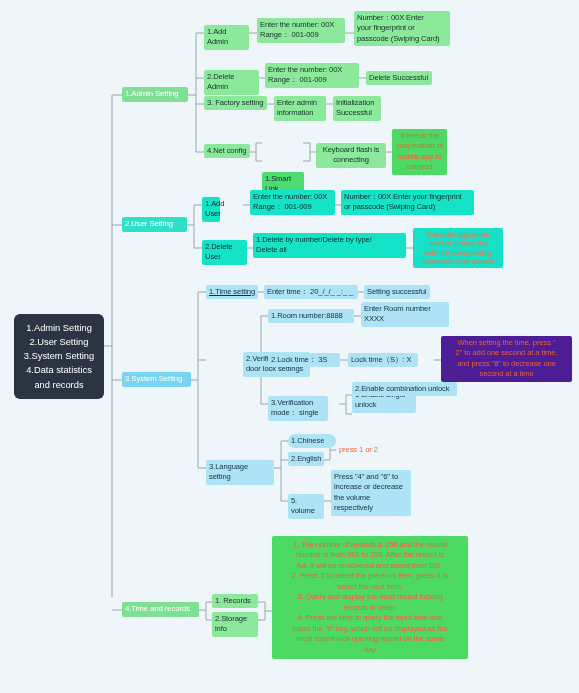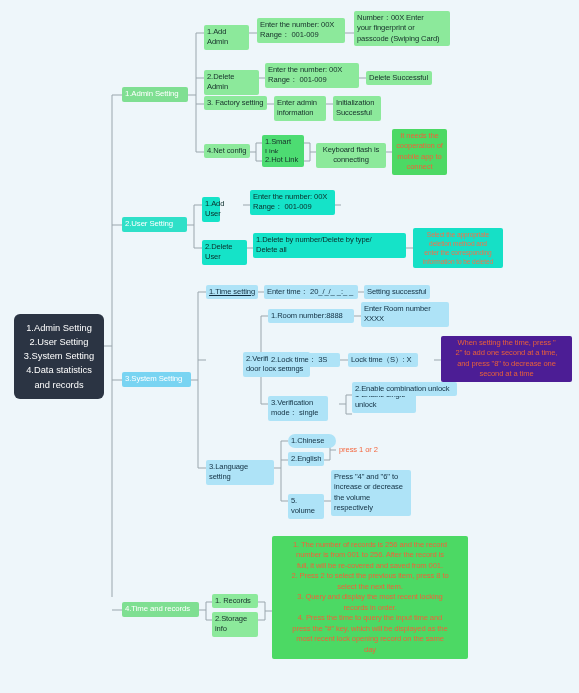--- a/index.html
+++ b/index.html
@@ -26,21 +26,21 @@
     background:#2b3443;color:#ffffff;
     border-radius:6px;
     text-align:center;
     font-size:9.3px;line-height:1.52;
     padding:7px 8px;
     letter-spacing:0px;
   }
   
   .g-branch{background:#7fdf92;color:#ffffff;font-size:7.8px;}
   .g{background:#8ce99b;color:#16302a;}
-  .g-bright{background:#4ddc72;color:#16302a;}
+  .g-bright{background:#4ddc72;color:#16302a;margin-top:37px;}
   .g-alert{background:#4cd964;color:#f0623a;text-align:center;}
   
   .t-branch{background:#2fe0c8;color:#ffffff;font-size:7.8px;}
   .t{background:#15e3c8;color:#0b2d2a;}
   .t-alert{background:#16e0c6;color:#f4714a;text-align:center;font-size:6.6px;}
   
   .b-branch{background:#79d4f2;color:#ffffff;font-size:7.8px;}
   .b{background:#aee3f7;color:#123042;}
   .b-alert{background:#4c1d95;color:#e8603a;text-align:center;}
   .plain-alert{background:transparent;color:#f4673f;}
@@ -175,20 +175,22 @@
   <div class="node g-alert" style="left: 392px; top: 129px; width: 55px; white-space: pre-line;">It needs the
 cooperation of
 mobile app to
 connect</div>
 
   <div class="node t-branch" style="left: 122px; top: 217px; width: 65px; white-space: pre-line;">2.User Setting</div>
 
   <div class="node t" style="left: 202px; top: 197px; width: 18px; white-space: pre-line; text-align: center;">1.Add User</div>
   <div class="node t" style="left: 250px; top: 190px; width: 85px; white-space: pre-line;">Enter the number: 00X
 Range： 001-009</div>
+  <div class="node t" style="left: 341px; top: 190px; width: 133px; white-space: pre-line;">Number：00X Enter your fingerprint
+or passcode (Swiping Card)</div>
 
   <div class="node t" style="left: 202px; top: 240px; width: 45px; white-space: pre-line;">2.Delete User</div>
   <div class="node t" style="left: 253px; top: 233px; width: 153px; white-space: pre-line;">1.Delete by number/Delete by type/
 Delete all</div>
   <div class="node t-alert" style="left: 413px; top: 228px; width: 90px; white-space: pre-line;">Select the appropriate
 deletion method and
 enter the corresponding
 information to be deleted</div>
 
   <div class="node b-branch" style="left: 122px; top: 372px; width: 69px; white-space: pre-line;">3.System Setting</div>

